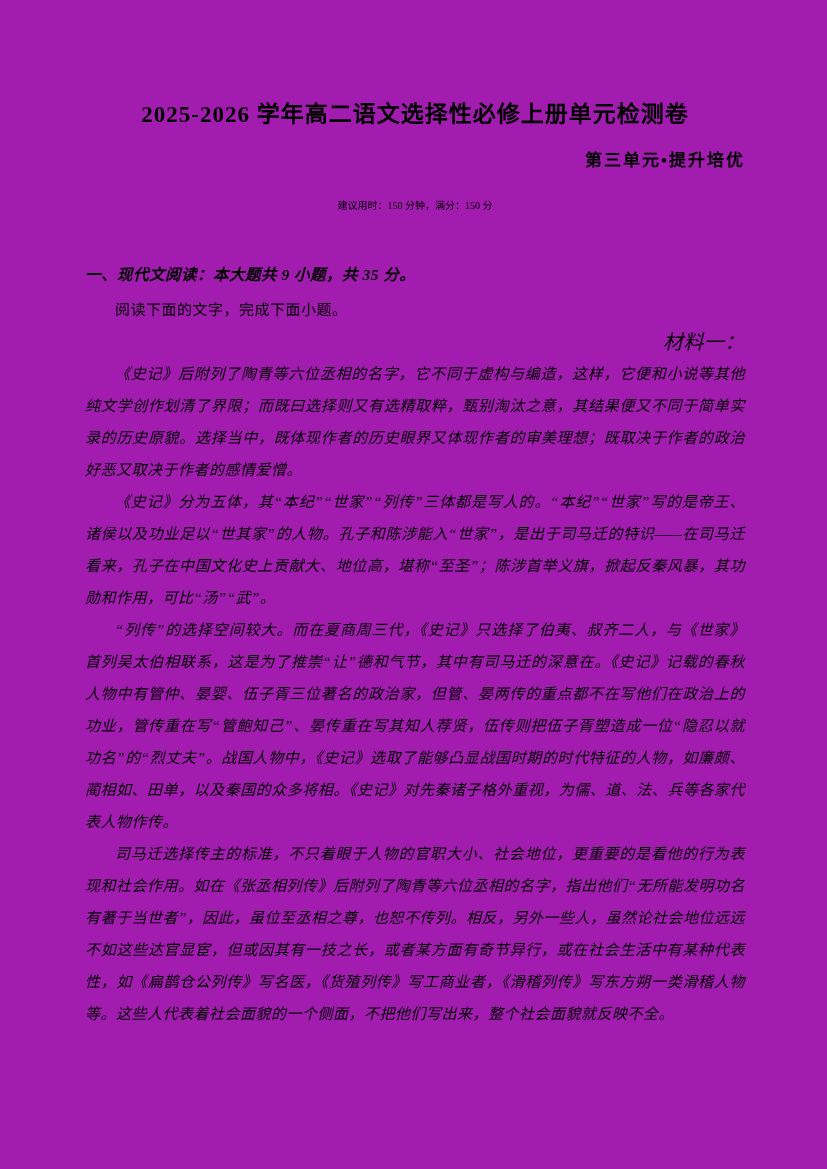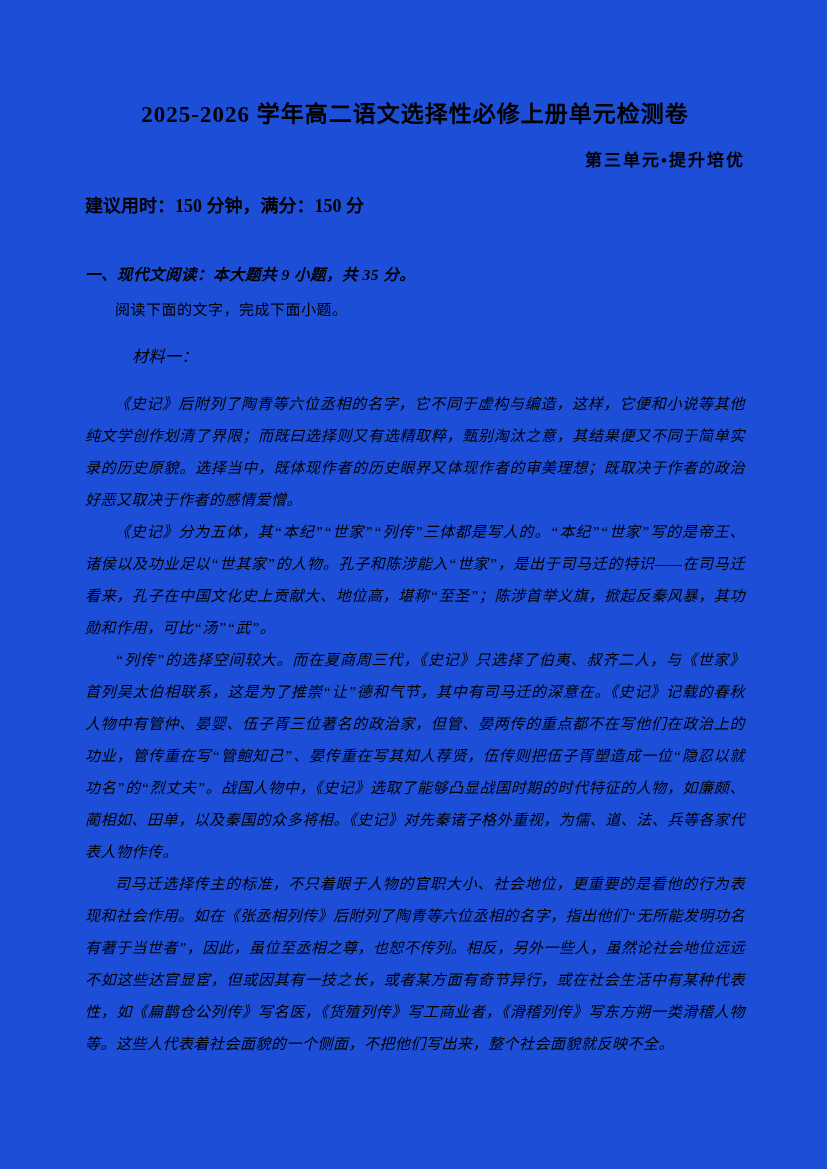--- a/index.html
+++ b/index.html
@@ -2,21 +2,21 @@
 <html lang="zh-CN"><head>
 <meta charset="utf-8">
 <style>
   * { box-sizing: border-box; }
   html, body { margin: 0; padding: 0; background: #ffffff; }
   .page {
     position: relative;
     width: 827px;
     height: 1169px;
     margin: 0 auto;
-    background: #1d4ed8;
+    background: #a21caf;
     color: #000000;
     font-family: "Liberation Serif", "DejaVu Serif", serif;
     padding: 100px 82px 40px 85px;
     overflow: hidden;
   }
   .title {
     margin: 0;
     text-align: center;
     font-size: 23px;
     font-weight: 700;
@@ -26,22 +26,23 @@
   .subtitle {
     margin: 18px 0 0 0;
     text-align: right;
     font-size: 17px;
     font-weight: 700;
     letter-spacing: 2px;
     line-height: 26px;
   }
   .meta {
     margin: 22px 0 0 0;
-    font-size: 18px;
-    font-weight: 700;
+    text-align: center;
+    font-size: 10px;
+    font-weight: 400;
     line-height: 20px;
   }
   .section-heading {
     margin: 46px 0 0 0;
     font-size: 15.5px;
     font-weight: 700;
     line-height: 26px;
     letter-spacing: 0.5px;
     font-style: italic;
   }
@@ -50,25 +51,26 @@
     font-size: 15px;
     line-height: 32px;
     text-indent: 2em;
     letter-spacing: 0.5px;
   }
   .kai {
     
     font-style: italic;
   }
   .material-label {
-    margin: 15px;
-    font-size: 16px;
+    margin: 0;
+    font-size: 20px;
     line-height: 32px;
     text-indent: 2em;
     letter-spacing: 0.5px;
+    text-align: right;
   }
   .para {
     margin: 0;
     font-size: 15px;
     line-height: 32px;
     text-indent: 2em;
     text-align: justify;
     letter-spacing: 0.5px;
   }
 </style>

